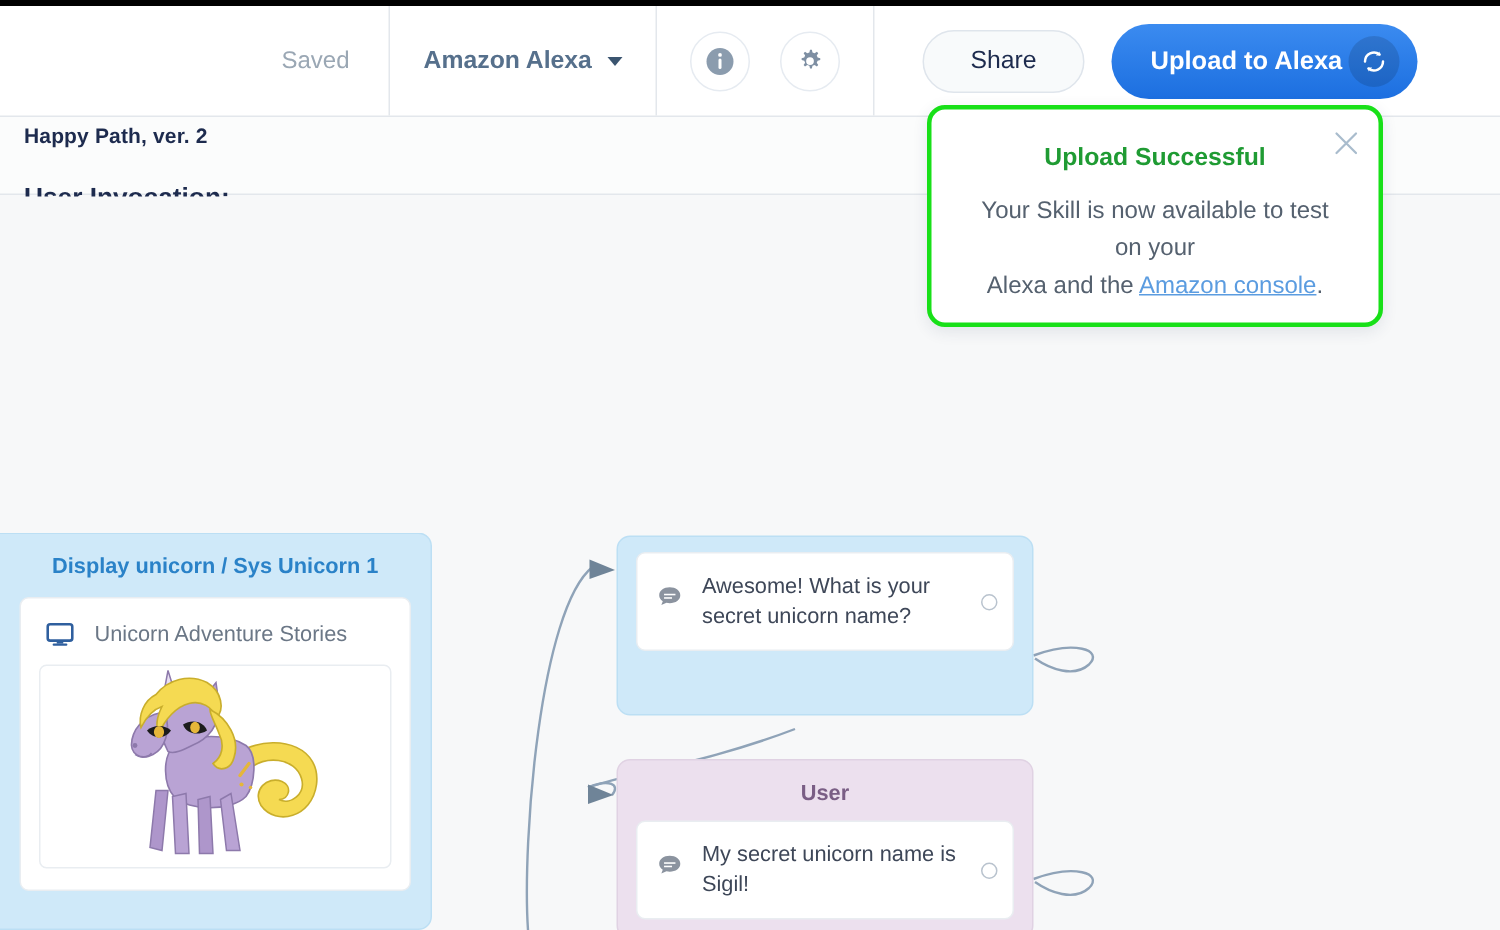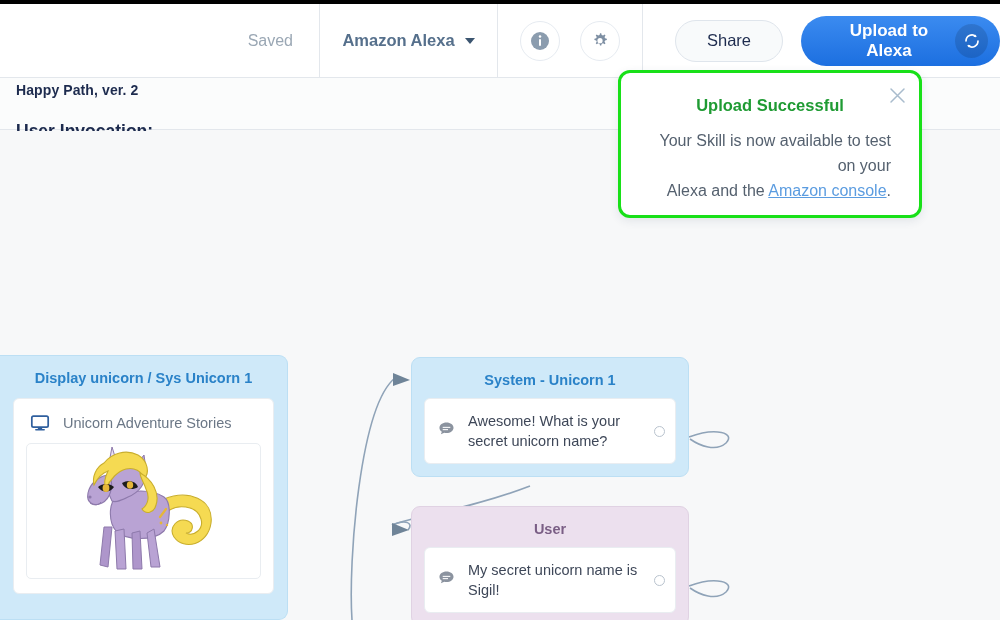--- a/index.html
+++ b/index.html
@@ -14,21 +14,21 @@
   
   .top-strip { position: absolute; left: 0; top: 0; width: 1000px; height: 4px; background: #000; }
 
   
   .toolbar {
     position: absolute; left: 0; top: 4px; width: 1000px; height: 74px;
     background: #ffffff; border-bottom: 1px solid #e3e7ec;
     display: flex; align-items: stretch;
   }
   .tb-cell { display: flex; align-items: center; height: 100%; }
-  .tb-saved-cell { width: 320px; justify-content: flex-end; padding-right: 26px;
+  .tb-saved-cell { width: 260px; justify-content: flex-end; padding-right: 26px;
                    border-right: 1px solid #e3e7ec; }
   .saved-text { color: #9aa7b4; font-size: 16px; }
   .tb-skill-cell { width: 178px; justify-content: center; gap: 10px;
                    border-right: 1px solid #e3e7ec; }
   .skill-name { color: #56708c; font-size: 16.5px; font-weight: bold; }
   .caret { width: 0; height: 0; border-left: 5.5px solid transparent;
            border-right: 5.5px solid transparent; border-top: 6.5px solid #3b5570; }
   .tb-icons-cell { width: 145px; justify-content: center; gap: 20px;
                    border-right: 1px solid #e3e7ec; }
   .circ-btn { width: 40px; height: 40px; border-radius: 50%;
@@ -102,21 +102,21 @@
                  background: #fff; border: 1px solid #e9edf1; border-radius: 6px; }
 
   
   .toast {
     position: absolute; left: 618px; top: 70px; width: 304px; height: 148px;
     background: #ffffff; border: 3.5px solid #18e018; border-radius: 12px;
     box-shadow: 0 3px 10px rgba(40,60,90,0.10);
   }
   .toast-title { text-align: center; font-size: 16.5px; font-weight: bold;
                  color: #1f9b33; padding-top: 23px; }
-  .toast-body { text-align: right; font-size: 16px; color: #55616f;
+  .toast-body { text-align: center; font-size: 16px; color: #55616f;
                 line-height: 25px; padding: 13px 28px 0 28px; }
   .toast-link { color: #5b9ce0; }
   .toast-close { position: absolute; right: 12px; top: 12px; width: 20px; height: 20px;
                  display: flex; align-items: center; justify-content: center; cursor: pointer; }
 </style>
 </head>
 <body>
 
 <div id="app">
 
@@ -185,21 +185,20 @@
 
       <path d="M 530 355 C 470 378 420 384 392 394" fill="none" stroke="#8fa3b8" stroke-width="1.6"></path>
       <path d="M 392 394 C 406 388 414 392 408 399" fill="none" stroke="#8fa3b8" stroke-width="1.6"></path>
       <polygon points="392,392 409,399 392,405" fill="#6f8498"></polygon>
 
       <path d="M 689 306 C 716 296 736 302 726 312 C 716 321 700 315 690 308" fill="none" stroke="#8fa3b8" stroke-width="1.6"></path>
       <path d="M 689 455 C 716 445 736 451 726 461 C 716 470 700 464 690 457" fill="none" stroke="#8fa3b8" stroke-width="1.6"></path>
     </svg>
 
     <div class="node node-blue" style="left:411px; top:226px; width:278px; height:120px;">
-      <div class="node-title">System - Unicorn 1</div>
       <div class="msg-card">
         <span class="bubble-ico">
           <svg width="19" height="19" viewBox="0 0 20 20">
             <path fill="#8b939f" d="M10 2.6c4.2 0 7.4 2.4 7.4 5.6s-3.2 5.6-7.4 5.6c-.8 0-1.6-.1-2.3-.3l-3.6 1.6 1-2.7C3.4 11.4 2.6 9.9 2.6 8.2 2.6 5 5.8 2.6 10 2.6z"></path>
             <rect x="6" y="7.2" width="8" height="1.1" fill="#fff"></rect>
             <rect x="6" y="9.6" width="5.6" height="1.1" fill="#fff"></rect>
           </svg>
         </span>
         <span class="msg-text">
           <span>Awesome! What is your</span><br>

